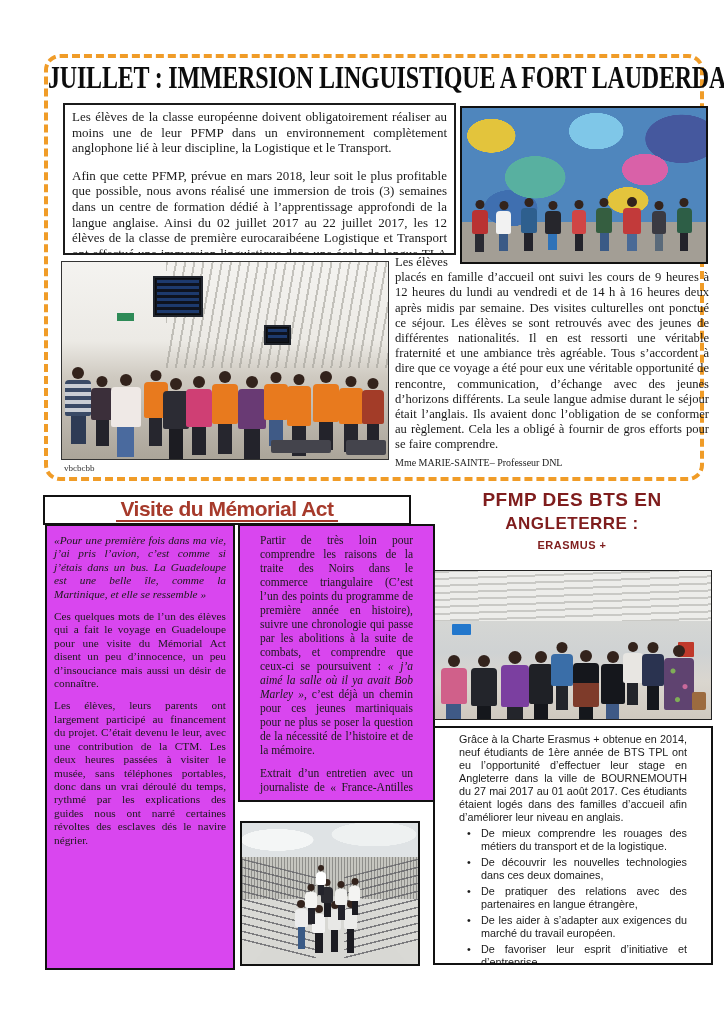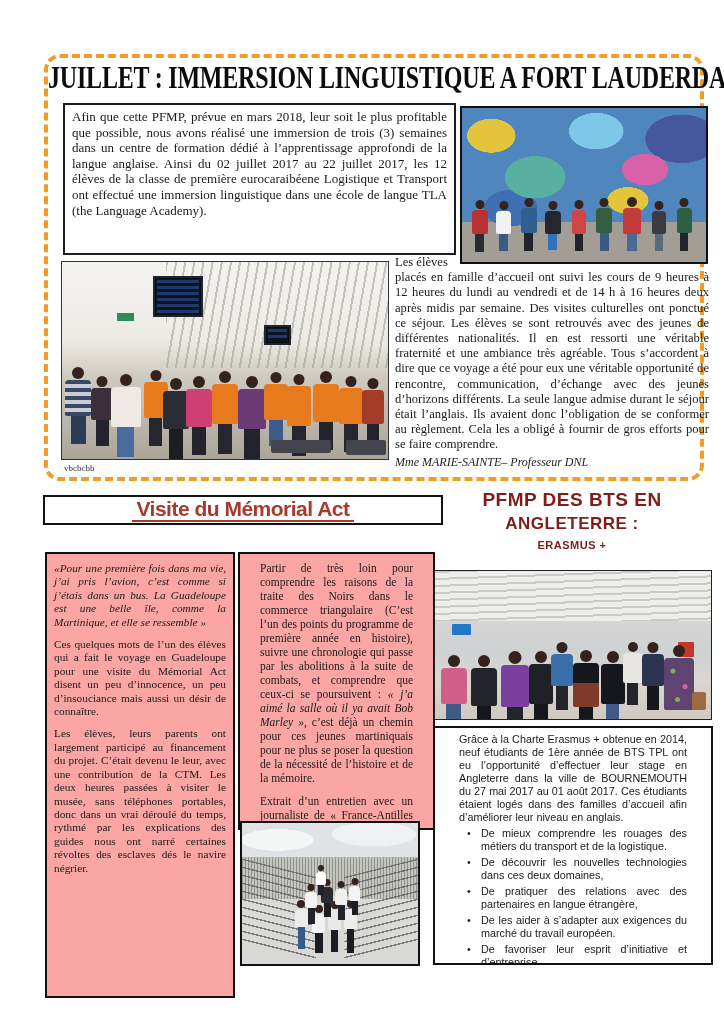--- a/index.html
+++ b/index.html
@@ -12,21 +12,21 @@
               font-family:"Liberation Serif",serif;font-weight:700;font-size:24px;
               letter-spacing:-0.2px;white-space:nowrap;transform:scaleY(1.28);
               transform-origin:center top;color:#0c0c0c;}
   .intro-box{position:absolute;left:15px;top:45px;width:393px;height:152px;
              border:2px solid #1b1b1b;box-sizing:border-box;padding:4px 7px;
              font-size:13px;line-height:15.6px;text-align:justify;overflow:hidden;}
   .intro-box p{margin:0 0 12px 0;}
   .fort-side{position:absolute;left:347px;top:197px;width:314px;
              font-size:12.6px;line-height:15.2px;text-align:justify;}
   .lead-line{display:block;width:80px;}
-  .sig{font-style:italic;font-size:12px;margin-top:2px;color:#222;}
+  .sig{font-size:10px;margin-top:2px;color:#222;}
   .sig.right{text-align:left;}
   .photo-caption{position:absolute;left:16px;top:405px;font-size:9px;color:#333;}
   
   .photo{position:absolute;overflow:hidden;box-sizing:border-box;}
   .pp{position:absolute;border-radius:4px 4px 2px 2px;display:block;}
   .pp::before{content:"";position:absolute;left:50%;transform:translateX(-50%);
               top:calc(-1px - var(--hd,9px));width:var(--hd,9px);height:var(--hd,9px);
               border-radius:50%;background:var(--hc,#33231c);}
   .pp::after{content:"";position:absolute;top:100%;left:22%;right:22%;
              height:var(--lg,14px);background:var(--lc,#23232b);}
@@ -61,27 +61,27 @@
       linear-gradient(180deg,#dfe3e5 0 24%,#c9ced2 24% 26%,#d9d9d5 26% 100%);}
   .bld{position:absolute;left:0;right:0;top:24%;height:30%;
     background:repeating-linear-gradient(90deg,#8f8f8b 0 1px,#c6c6c0 1px 3px);}
   .walk{position:absolute;left:0;right:0;bottom:0;height:48%;background:#d8d8d4;
     clip-path:polygon(6% 100%,94% 100%,64% 0,36% 0);}
   .rail{position:absolute;bottom:0;height:62%;width:42%;opacity:.9;
     background:repeating-linear-gradient(180deg,rgba(95,95,100,.85) 0 1.5px,transparent 1.5px 8px);}
   .railL{left:0;transform:skewY(14deg);transform-origin:right bottom;}
   .railR{right:0;transform:skewY(-14deg);transform-origin:left bottom;}
   
-  .mem-title-box{position:absolute;left:43px;top:495px;width:400px;height:30px;
+  .mem-title-box{position:absolute;left:43px;top:495px;width:368px;height:30px;
     border:2px solid #111;box-sizing:border-box;text-align:center;}
   .mem-title{display:inline-block;margin-top:1px;font-family:"Liberation Sans",sans-serif;
     font-weight:700;font-size:21px;letter-spacing:-0.5px;color:#A63A2B;
     border-bottom:2px solid #A63A2B;padding:0 4px 0 4px;line-height:22px;}
   .mem-col{position:absolute;border:2px solid #111;box-sizing:border-box;
-    text-align:justify;overflow:hidden;background:#fca5a5;margin-top:28px;}
+    text-align:justify;overflow:hidden;background:#d946ef;}
   .mem-col p{margin:0 0 9px 0;}
   .col1{left:45px;top:524px;width:190px;height:446px;padding:8px 7px;
         font-size:11.3px;line-height:13.4px;}
   .col2{left:238px;top:524px;width:197px;height:278px;padding:7px 20px;
         font-size:11.5px;line-height:14px;}
   .quote{font-style:italic;}
   
   .er-title{position:absolute;left:436px;width:272px;text-align:center;
     font-family:"Liberation Sans",sans-serif;font-weight:700;color:#7f1d1d;margin:0;}
   .er-t1{top:489px;font-size:19px;letter-spacing:.5px;}
@@ -98,20 +98,21 @@
 </style>
 </head>
 <body>
 
 <div class="page">
 
   <section class="top-box">
     <h1 class="page-title">JUILLET : IMMERSION LINGUISTIQUE A FORT LAUDERDALE</h1>
 
     <div class="intro-box">
+      <p>Les élèves de la classe européenne doivent obligatoirement réaliser au moins une de leur PFMP dans un environnement complètement anglophone lié à leur discipline, la Logistique et le Transport.</p>
       <p>Afin que cette PFMP, prévue en mars 2018, leur soit le plus profitable que possible, nous avons réalisé une immersion de trois (3) semaines dans un centre de formation dédié à l’apprentissage approfondi de la langue anglaise. Ainsi du 02 juillet 2017 au 22 juillet 2017, les 12 élèves de la classe de première eurocaraibéene Logistique et Transport ont effectué une immersion linguistique dans une école de langue TLA (the Language Academy).</p>
     </div>
 
     <div class="photo ph-graffiti">
       <i class="pp" style="left:4%;bottom:18%;width:16px;height:24px;background:#b93232;--lg:18px;--lc:#2a2a32;--hd:9px"></i>
       <i class="pp" style="left:14%;bottom:18%;width:15px;height:23px;background:#f2f2f2;--lg:17px;--lc:#3a5a86;--hd:9px"></i>
       <i class="pp" style="left:24%;bottom:19%;width:16px;height:25px;background:#2e5f8e;--lg:18px;--lc:#23232b;--hd:9px"></i>
       <i class="pp" style="left:34%;bottom:18%;width:16px;height:23px;background:#26262c;--lg:16px;--lc:#2e72b8;--hd:9px"></i>
       <i class="pp" style="left:45%;bottom:18%;width:14px;height:24px;background:#d04545;--lg:17px;--lc:#23232b;--hd:9px"></i>
       <i class="pp" style="left:55%;bottom:19%;width:16px;height:25px;background:#355e40;--lg:18px;--lc:#3a5a86;--hd:9px"></i>

